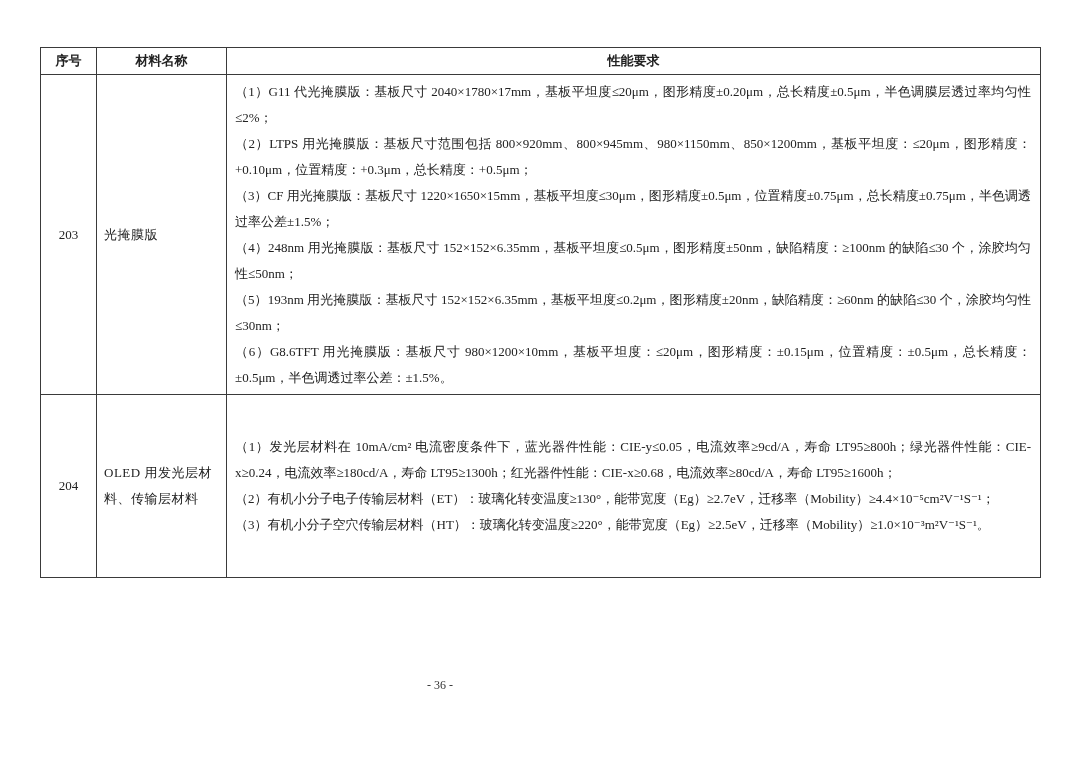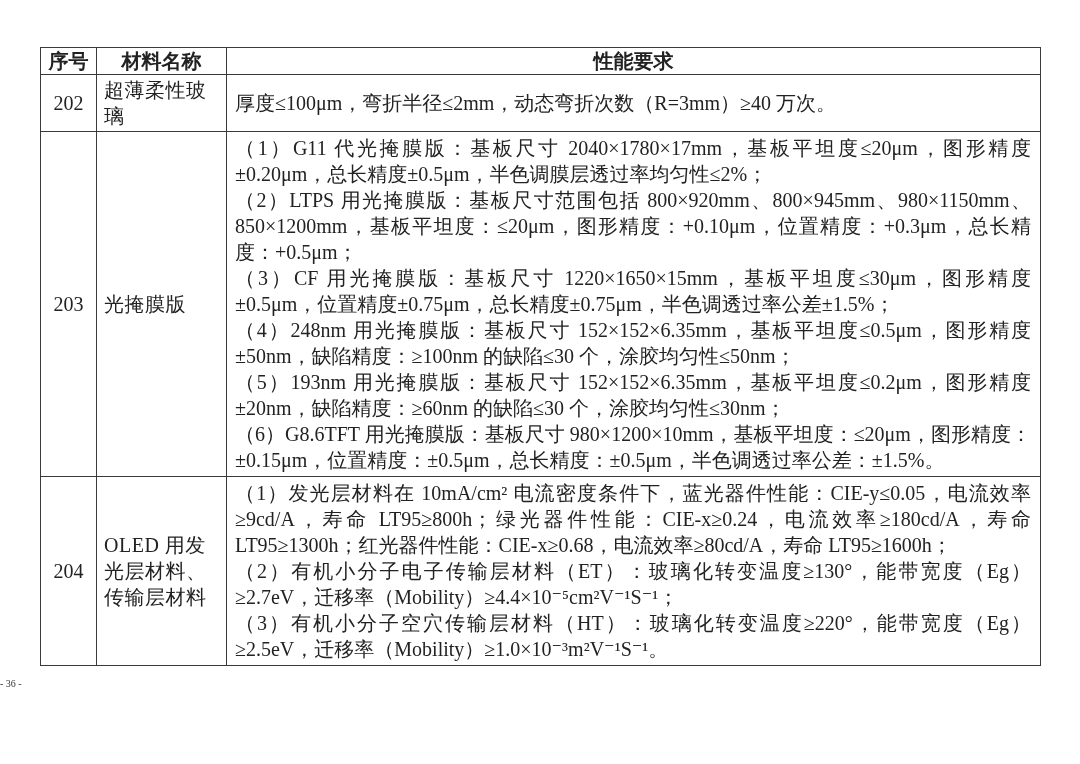--- a/index.html
+++ b/index.html
@@ -18,21 +18,21 @@
   table.spec {
     position: absolute;
     left: 40px; top: 47px;
     width: 1000px;
     border-collapse: collapse;
     table-layout: fixed;
   }
   table.spec th, table.spec td {
     border: 1px solid #3a3a3a;
     vertical-align: middle;
-    font-size: 20px;
+    font-size: 13px;
     line-height: 26px;
   }
   col.c-id   { width: 56px; }
   col.c-name { width: 130px; }
   col.c-req  { width: 814px; }
   thead th {
     height: 25px;
     font-weight: bold;
     text-align: center;
     font-size: 15px;
@@ -55,21 +55,22 @@
   }
   td.req-cell p { text-align: justify; }
   .h202 { height: 33px; }
   .h203 { height: 320px; }
   .h204 { height: 183px; }
   .h205 { height: 57px; }
   .footer {
     position: absolute;
     left: 0; top: 678px;
     width: 880px;
-    font-size: 10px;
+    text-align: center;
+    font-size: 12px;
     color: #333333;
   }
 </style>
 </head>
 <body>
 
 <div class="page">
 
   <table class="spec">
     <colgroup>
@@ -78,27 +79,20 @@
       <col class="c-req">
     </colgroup>
     <thead>
       <tr>
         <th>序号</th>
         <th>材料名称</th>
         <th>性能要求</th>
       </tr>
     </thead>
     <tbody>
-      <tr class="h202">
-        <td class="id-cell">202</td>
-        <td class="name-cell">超薄柔性玻璃</td>
-        <td class="req-cell">
-          <p>厚度≤100μm，弯折半径≤2mm，动态弯折次数（R=3mm）≥40 万次。</p>
-        </td>
-      </tr>
       <tr class="h203">
         <td class="id-cell">203</td>
         <td class="name-cell">光掩膜版</td>
         <td class="req-cell">
           <p>（1）G11 代光掩膜版：基板尺寸 2040×1780×17mm，基板平坦度≤20μm，图形精度±0.20μm，总长精度±0.5μm，半色调膜层透过率均匀性≤2%；</p>
           <p>（2）LTPS 用光掩膜版：基板尺寸范围包括 800×920mm、800×945mm、980×1150mm、850×1200mm，基板平坦度：≤20μm，图形精度：+0.10μm，位置精度：+0.3μm，总长精度：+0.5μm；</p>
           <p>（3）CF 用光掩膜版：基板尺寸 1220×1650×15mm，基板平坦度≤30μm，图形精度±0.5μm，位置精度±0.75μm，总长精度±0.75μm，半色调透过率公差±1.5%；</p>
           <p>（4）248nm 用光掩膜版：基板尺寸 152×152×6.35mm，基板平坦度≤0.5μm，图形精度±50nm，缺陷精度：≥100nm 的缺陷≤30 个，涂胶均匀性≤50nm；</p>
           <p>（5）193nm 用光掩膜版：基板尺寸 152×152×6.35mm，基板平坦度≤0.2μm，图形精度±20nm，缺陷精度：≥60nm 的缺陷≤30 个，涂胶均匀性≤30nm；</p>
           <p>（6）G8.6TFT 用光掩膜版：基板尺寸 980×1200×10mm，基板平坦度：≤20μm，图形精度：±0.15μm，位置精度：±0.5μm，总长精度：±0.5μm，半色调透过率公差：±1.5%。</p>

